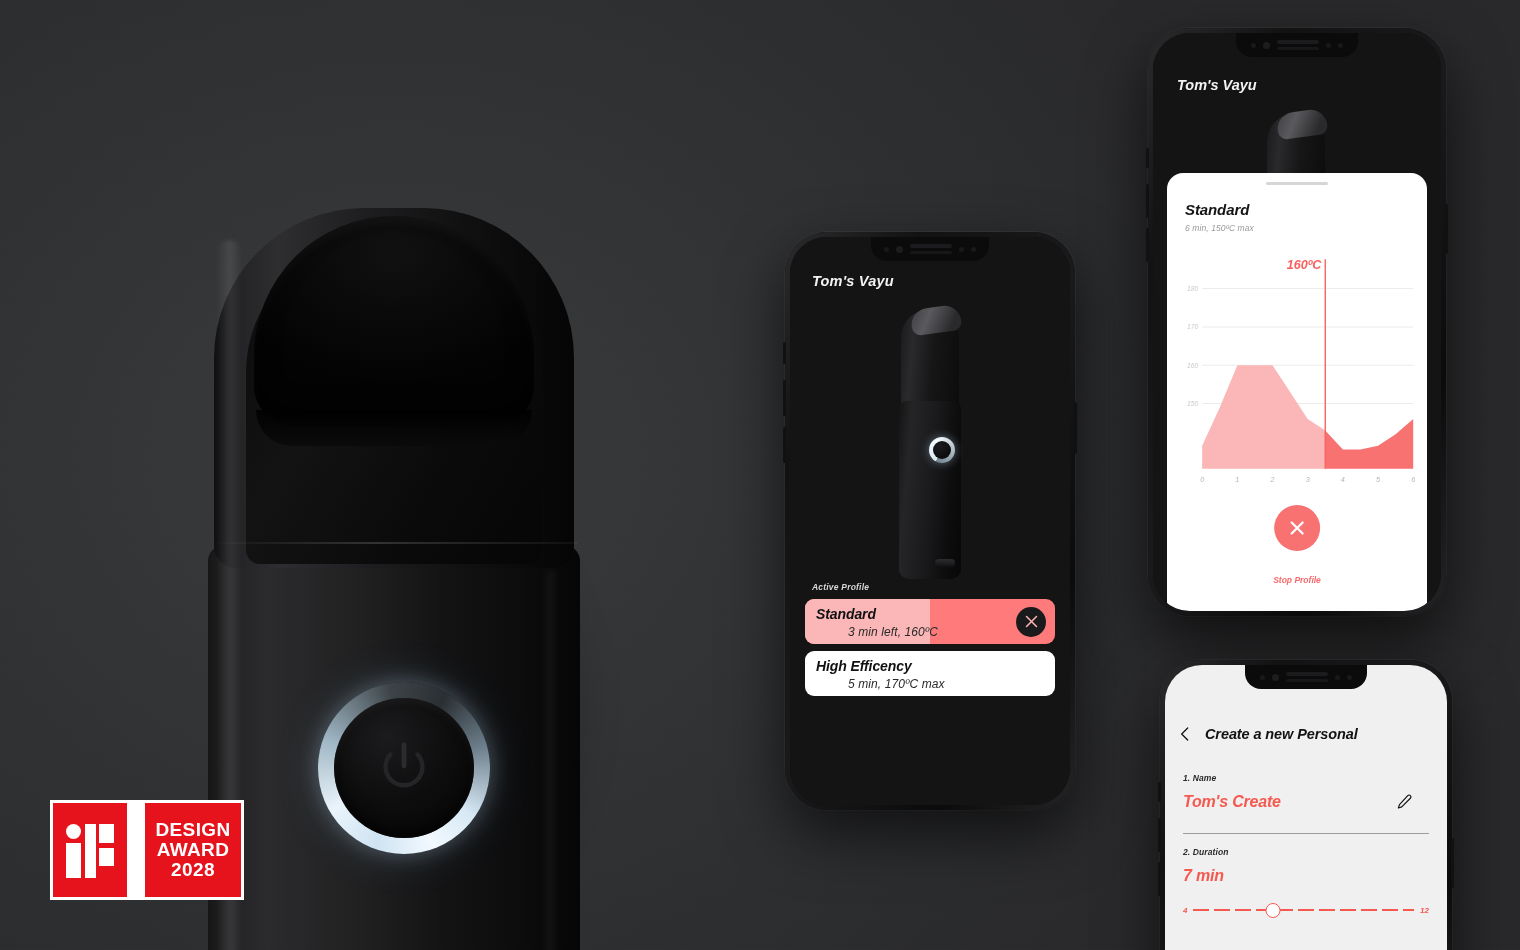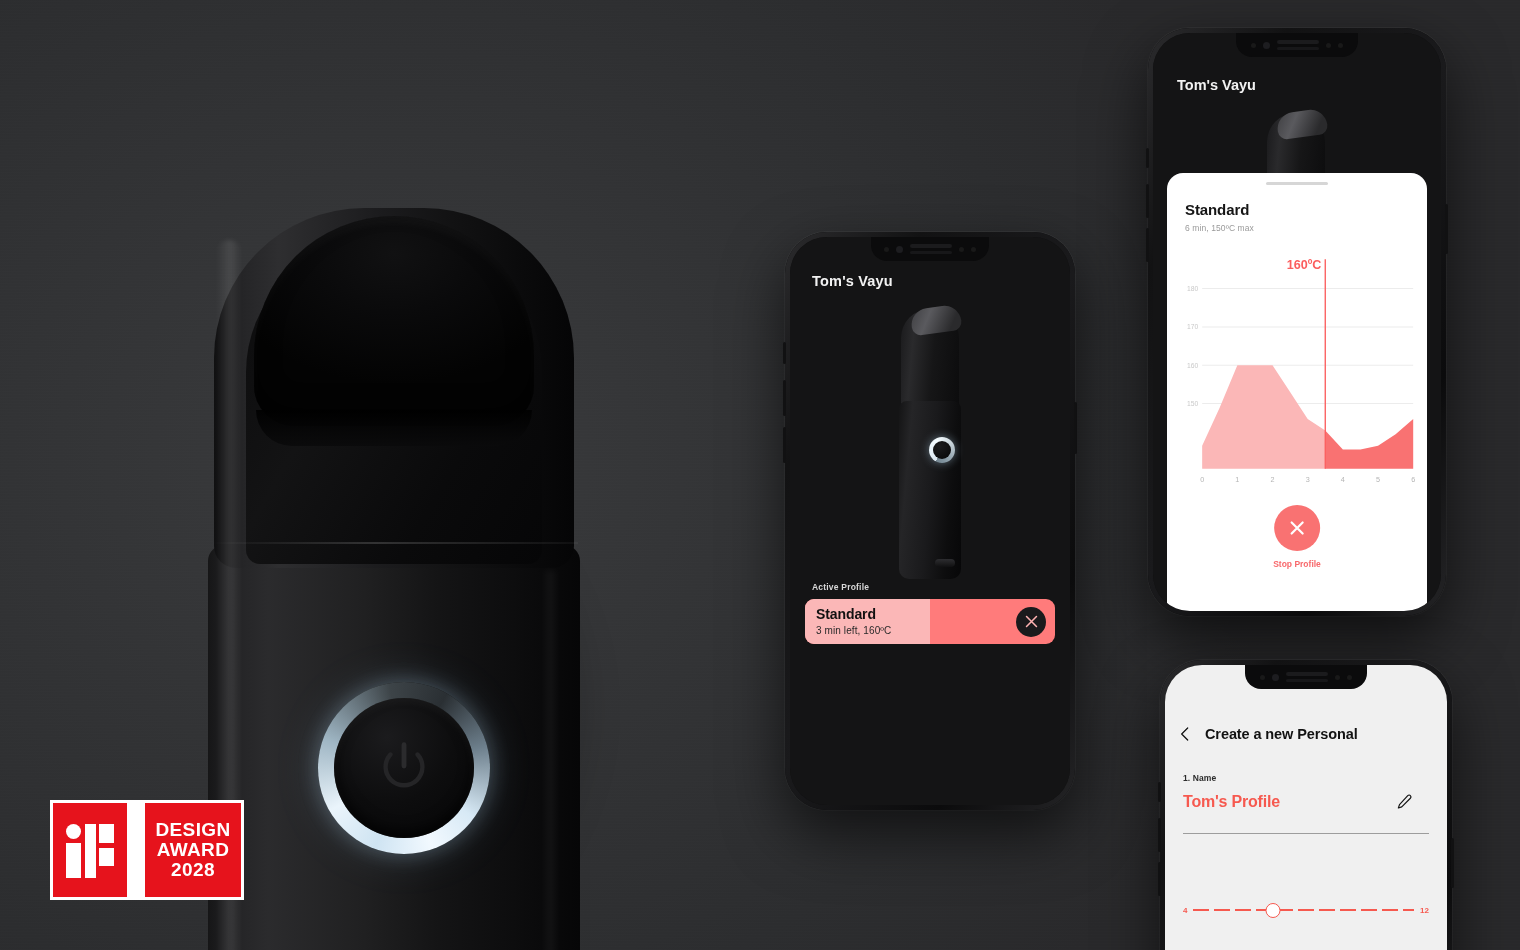--- a/index.html
+++ b/index.html
@@ -121,21 +121,21 @@
   
   .phone{ position:absolute; border-radius:42px; background:#0a0a0b;
     box-shadow:0 24px 60px rgba(0,0,0,.62), 0 0 0 1px rgba(255,255,255,.05);
   }
   .phone-frame{
     position:absolute; inset:0; border-radius:42px;
     background:linear-gradient(120deg,#2b2b2d 0%,#121213 22%,#1a1a1c 50%,#0b0b0c 78%,#242426 100%);
     padding:5px;
   }
   .phone-screen{
-    position:absolute; inset:5px; border-radius:37px; overflow:hidden; background:#111;
+    position:absolute; inset:5px; border-radius:37px; overflow:hidden; background:#111;font-style:italic;
   }
   .notch{
     position:absolute; left:50%; top:0; transform:translateX(-50%);
     height:24px; border-radius:0 0 16px 16px; background:#0b0b0c;
     display:flex; align-items:center; justify-content:center; gap:7px; z-index:6;
   }
   .notch .cam{ width:7px; height:7px; border-radius:50%; background:#1d1d20; }
   .notch .cam.s{ width:5px; height:5px; background:#191919; }
   .notch .spk{ width:42px; height:4px; border-radius:3px; background:#1b1b1d; }
   .notch .spk2{ width:42px; height:3px; border-radius:3px; background:#171719; }
@@ -172,21 +172,21 @@
     background:linear-gradient(180deg,#2d2d30,#101011); }
   .pa-active-label{ position:absolute; left:22px; top:345px; color:#d8d8d8; font-size:8.5px; font-weight:700; letter-spacing:.2px; }
   .pa-cards{ position:absolute; left:15px; right:15px; top:362px; display:flex; flex-direction:column; gap:7px; }
   .pcard{ position:relative; border-radius:9px; height:45px; overflow:hidden; }
   .pcard.light{ background:#f3f3f3; }
   .pcard.white{ background:#ffffff; }
   .pcard.active{ background:#ff7b7b; }
   .pcard-prog{ position:absolute; left:0; top:0; bottom:0; background:#fbb7b7; }
   .pcard-txt{ position:absolute; left:11px; top:7px; z-index:2; }
   .pcard-title{ font-size:14px; font-weight:700; color:#111; letter-spacing:-.1px; }
-  .pcard-sub{ font-size:10px; color:#2a2a2a; margin-top:3px; letter-spacing:.1px; }
+  .pcard-sub{ font-size:12px; color:#2a2a2a; margin-top:3px; letter-spacing:.1px;margin-left:32px; }
   .pcard-stop{ position:absolute; right:9px; top:50%; transform:translateY(-50%);
     width:30px; height:30px; border-radius:50%; background:#1a1a1c; z-index:3;
     display:flex; align-items:center; justify-content:center; }
   .pcard-stop svg{ width:17px; height:17px; }
 
   
   #phoneB{ left:1148px; top:28px; width:298px; height:588px; }
   #phoneB .screen-dark{ position:absolute; inset:0; background:#141415; }
   .pb-title{ position:absolute; left:24px; top:44px; color:#f2f2f2; font-size:14.5px; font-weight:700; }
   .pb-device{ position:absolute; left:50%; top:80px; transform:translateX(-50%); width:72px; height:130px; }
@@ -200,21 +200,21 @@
   .pb-h2{ position:absolute; left:18px; top:50px; font-size:8.5px; color:#9a9a9a; letter-spacing:.1px;}
   .chart{ position:absolute; left:10px; right:8px; top:70px; height:252px; }
   .chart svg{ width:100%; height:100%; display:block; overflow:visible; }
   .chart-yl{ font-size:7px; fill:#c9c9c9; font-family:"Liberation Sans", sans-serif; }
   .chart-xl{ font-size:7.5px; fill:#b5b5b5; font-family:"Liberation Sans", sans-serif; }
   .chart-marker-txt{ font-size:13px; font-weight:700; fill:#fb5e5e; font-family:"Liberation Sans", sans-serif; }
   .pb-stop{ position:absolute; left:50%; top:332px; transform:translateX(-50%); text-align:center; }
   .pb-stop-btn{ width:46px; height:46px; border-radius:50%; background:#f97272;
     display:flex; align-items:center; justify-content:center; margin:0 auto; }
   .pb-stop-btn svg{ width:22px; height:22px; }
-  .pb-stop-lbl{ margin-top:8px; font-size:8.5px; color:#f8696c; font-weight:600; }
+  .pb-stop-lbl{ margin-top:24px; font-size:8.5px; color:#f8696c; font-weight:600; }
 
   
   #phoneC{ left:1160px; top:660px; width:292px; height:420px; }
   #phoneC .screen-light{ position:absolute; inset:0; background:#f0f0f0; }
   .pc-nav{ position:absolute; left:0; right:0; top:54px; height:30px; display:flex; align-items:center; }
   .pc-back{ width:40px; display:flex; align-items:center; justify-content:center; }
   .pc-back svg{ width:16px; height:20px; }
   .pc-navtitle{ font-size:14.5px; font-weight:700; color:#121212; letter-spacing:-.1px; }
   .pc-sec{ position:absolute; left:18px; right:34px; }
   .pc-lbl{ font-size:8.5px; font-weight:600; color:#2b2b2b; letter-spacing:.1px; }
@@ -316,20 +316,26 @@
             <div class="pcard-title">Standard</div>
             <div class="pcard-sub">3 min left, 160ºC</div>
           </div>
           <div class="pcard-stop">
             <svg viewBox="0 0 24 24">
               <path d="M5 5 L19 19 M19 5 L5 19" stroke="#ffb3b3" stroke-width="2.2" stroke-linecap="round"></path>
             </svg>
           </div>
         </div>
 
+        <div class="pcard white">
+          <div class="pcard-txt">
+            <div class="pcard-title">High Efficency</div>
+            <div class="pcard-sub">5 min, 170ºC max</div>
+          </div>
+        </div>
 
       </div>
     </div>
   </div>
 
   <div class="phone" id="phoneB">
     <div class="phone-frame"></div>
     <div class="side-btn" style="left:-2px; top:120px; width:3px; height:20px;"></div>
     <div class="side-btn" style="left:-2px; top:156px; width:3px; height:34px;"></div>
     <div class="side-btn" style="left:-2px; top:200px; width:3px; height:34px;"></div>
@@ -419,29 +425,33 @@
         <div class="pc-back">
           <svg viewBox="0 0 24 24">
             <path d="M16 3 L7 12 L16 21" stroke="#111" stroke-width="1.9" fill="none" stroke-linecap="round" stroke-linejoin="round"></path>
           </svg>
         </div>
         <div class="pc-navtitle">Create a new Personal</div>
       </div>
 
       <div class="pc-sec" style="top:108px;">
         <div class="pc-lbl">1. Name</div>
-        <div class="pc-val">Tom's Profile</div>
+        <div class="pc-val">Tom's Create</div>
         <div class="pc-pencil">
           <svg viewBox="0 0 24 24">
             <path d="M17 3.5 c1.1-1.1 2.6-1.1 3.5 0 c1 1 1 2.5 0 3.5 L9 18.5 L4.5 20 L6 15.5 Z" fill="none" stroke="#151515" stroke-width="1.6" stroke-linejoin="round"></path>
           </svg>
         </div>
       </div>
       <div class="pc-rule" style="top:168px;"></div>
 
+      <div class="pc-sec" style="top:182px;">
+        <div class="pc-lbl">2. Duration</div>
+        <div class="pc-val">7 min</div>
+      </div>
       <div class="pc-slider" style="top:238px;">
         <span class="pc-slider-min">4</span>
         <div class="pc-track">
           <div class="pc-track-line"></div>
           <div class="pc-knob"></div>
         </div>
         <span class="pc-slider-max">12</span>
       </div>
 
     </div>

